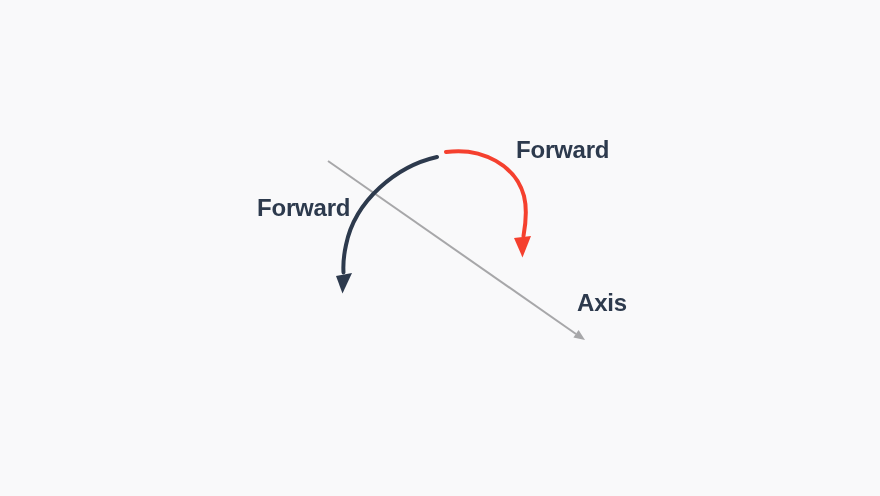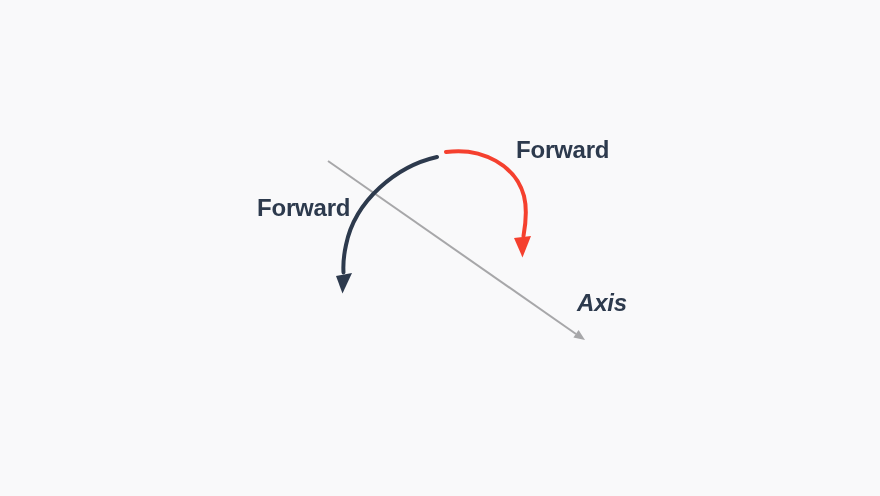--- a/index.html
+++ b/index.html
@@ -56,21 +56,21 @@
     color: var(--label-text, #2d3a4d);
     font-size: 24px;
     font-weight: bold;
     line-height: 24px;
     letter-spacing: -0.2px;
     white-space: nowrap;
     user-select: none;
   }
   .label-forward { left: 257px; top: 196px; text-align: right; }
   .label-reverse { left: 516px; top: 138px; }
-  .label-axis    { left: 577px; top: 291px; font-style: italic; }
+  .label-axis    { left: 577px; top: 291px; }
 </style>
 </head>
 <body>
 
 <div class="canvas">
 
   <svg class="diagram-svg" viewBox="0 0 880 496" xmlns="http://www.w3.org/2000/svg">
 
     <line class="axis-line" x1="328" y1="161" x2="576" y2="334"></line>
     <polygon class="axis-head" points="585,340 573.4,337.4 578.6,330"></polygon>

